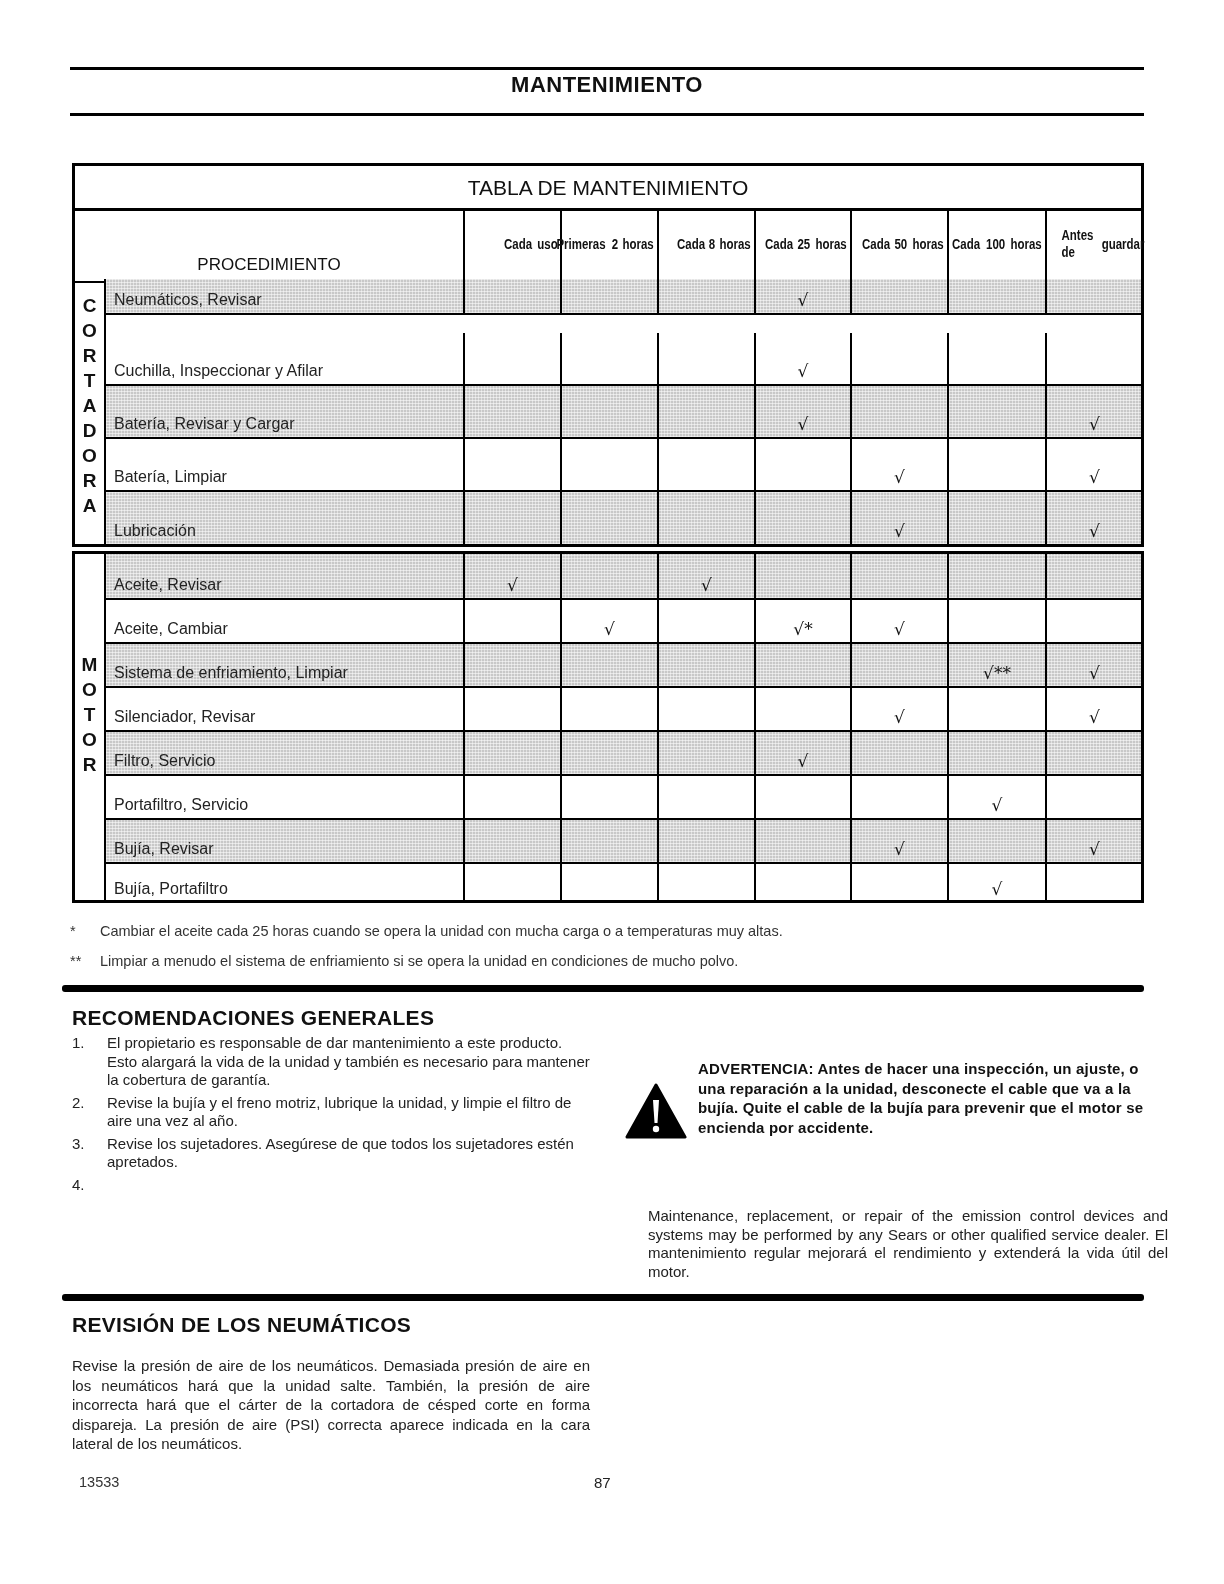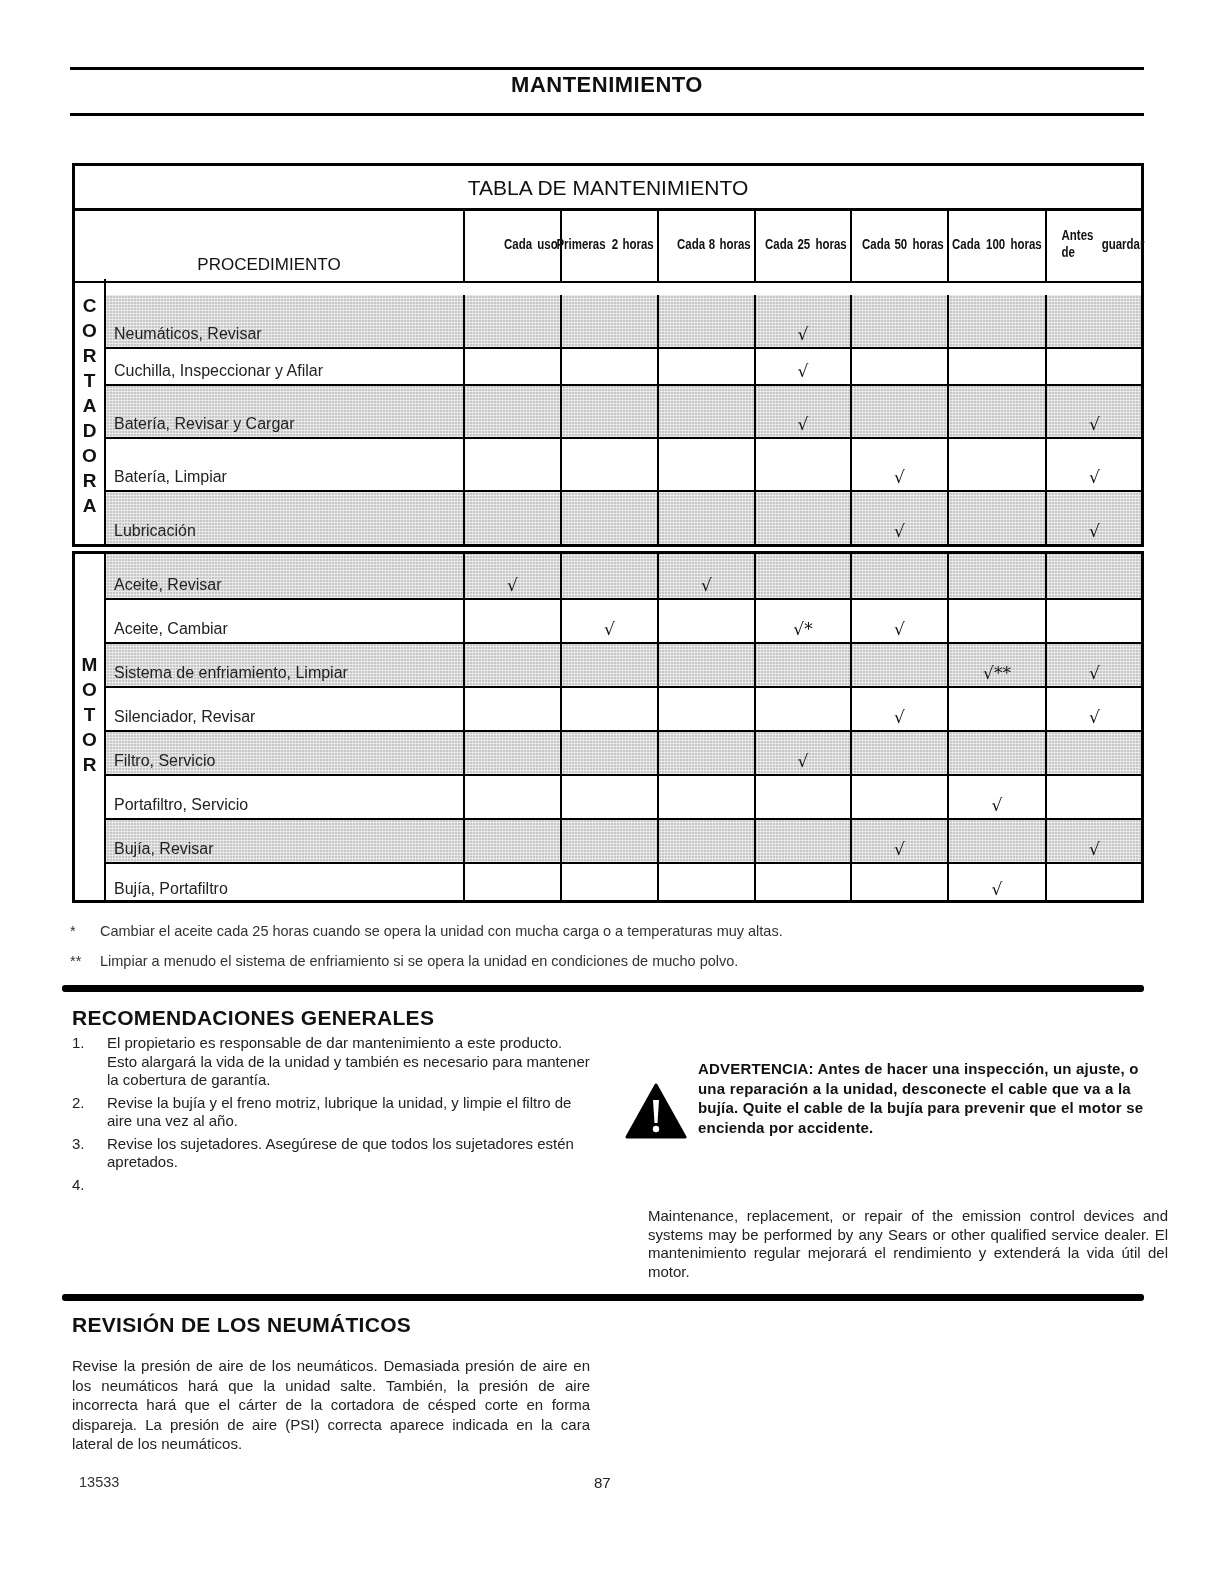--- a/index.html
+++ b/index.html
@@ -97,21 +97,21 @@
     <span>O</span>
     <span>R</span>
     <span>T</span>
     <span>A</span>
     <span>D</span>
     <span>O</span>
     <span>R</span>
     <span>A</span>
   </div>
   <div id="rows-s0">
-      <div class="row shaded" style="top: 16px; height: 54px; padding-left: 20px;">
+      <div class="row shaded" style="top: 0px; height: 36px; padding-left: 20px;">
         <div class="proc">Neumáticos, Revisar</div>
         <div class="c" style="left: 357px; width: 97px;"></div>
         <div class="c" style="left: 454px; width: 97px;"></div>
         <div class="c" style="left: 551px; width: 97px;"></div>
         <div class="c" style="left: 648px; width: 96px;">√</div>
         <div class="c" style="left: 744px; width: 97px;"></div>
         <div class="c" style="left: 841px; width: 98px;"></div>
         <div class="c" style="left: 939px; width: 97px;"></div>
       </div>
       <div class="row" style="top: 54px; height: 53px;">

